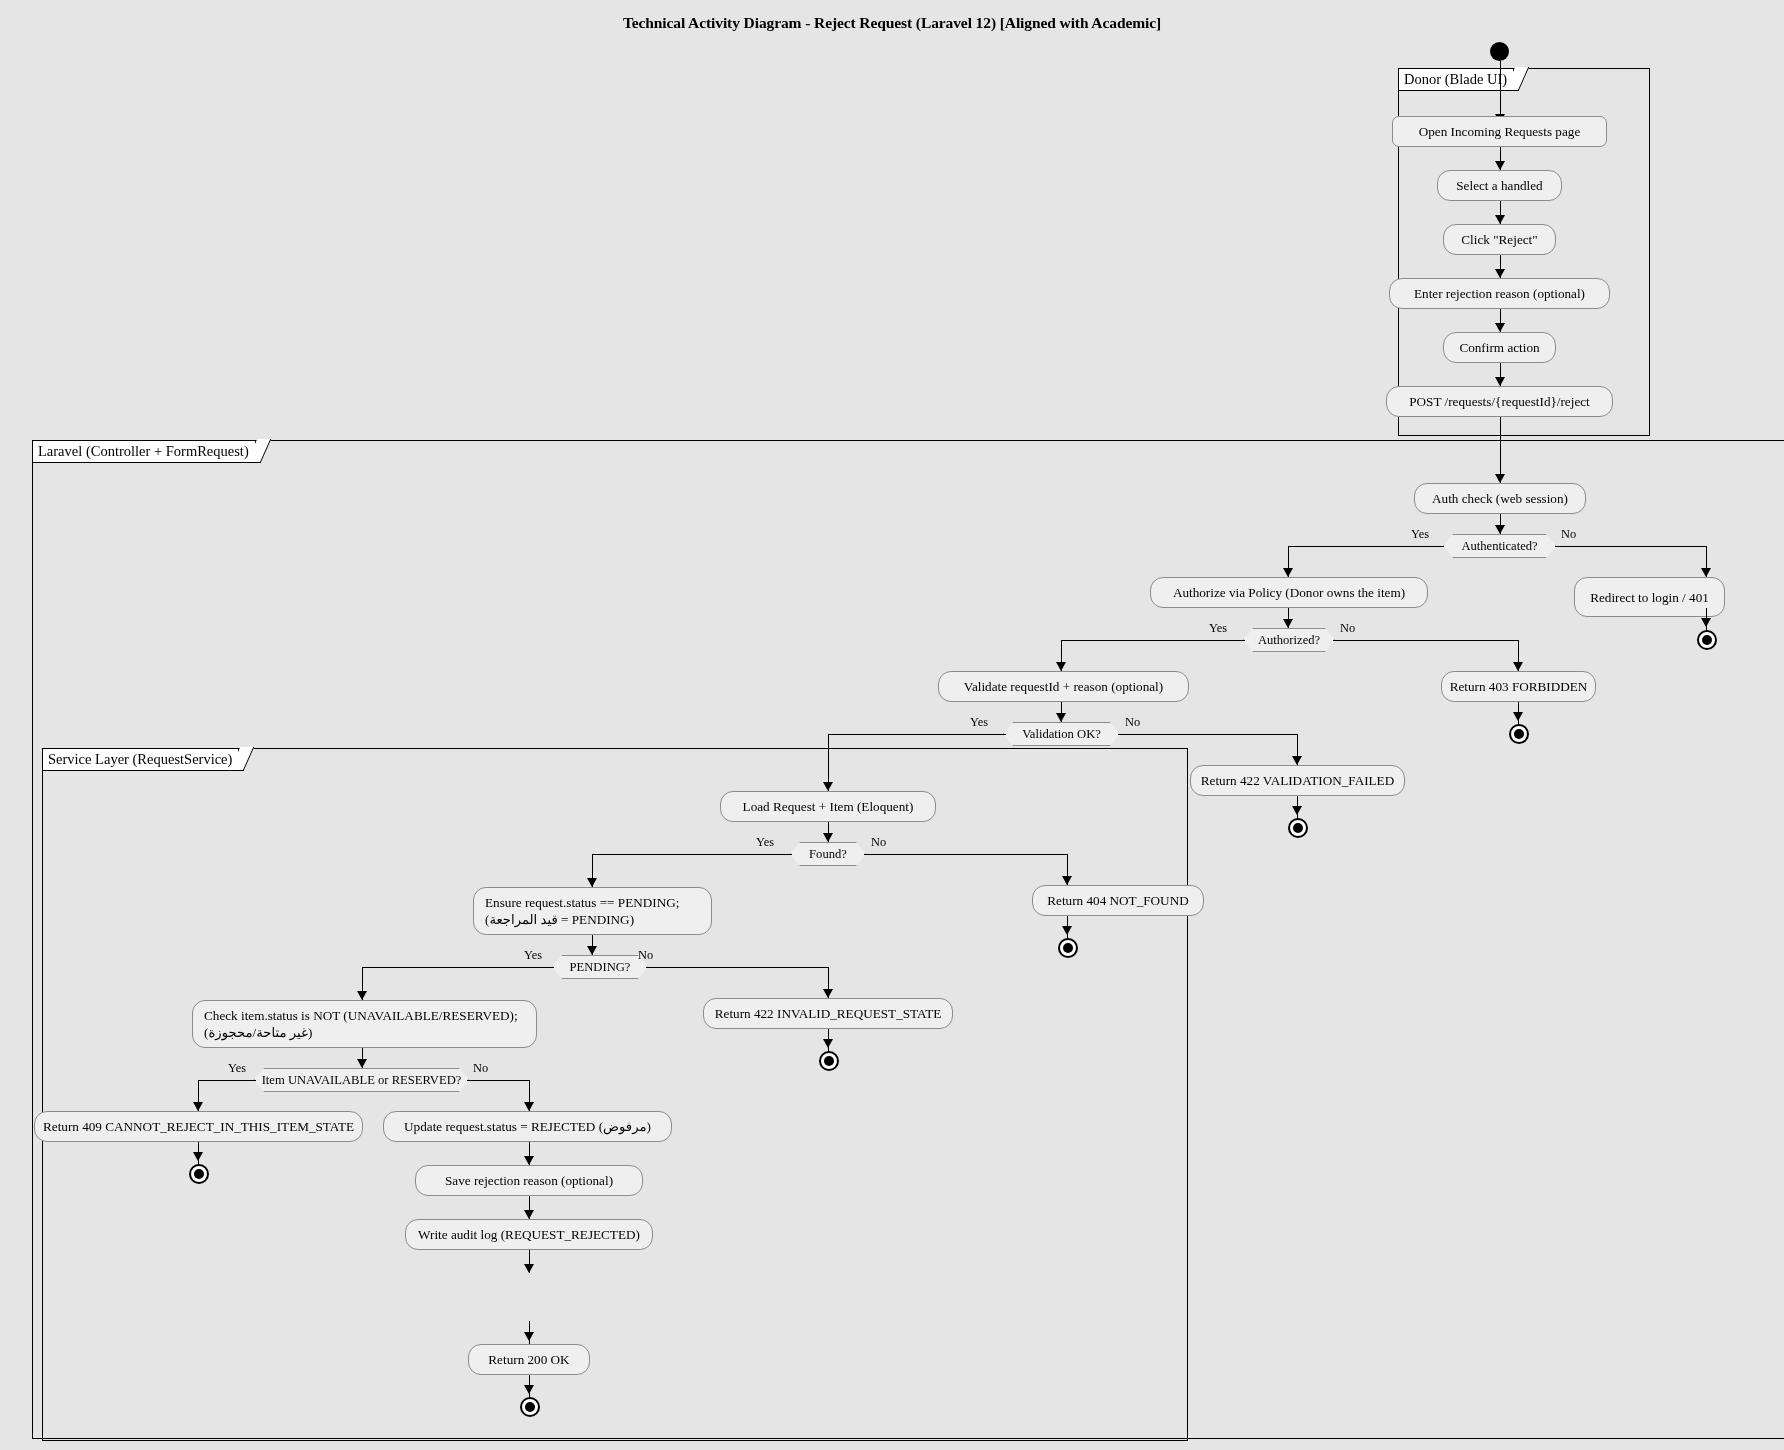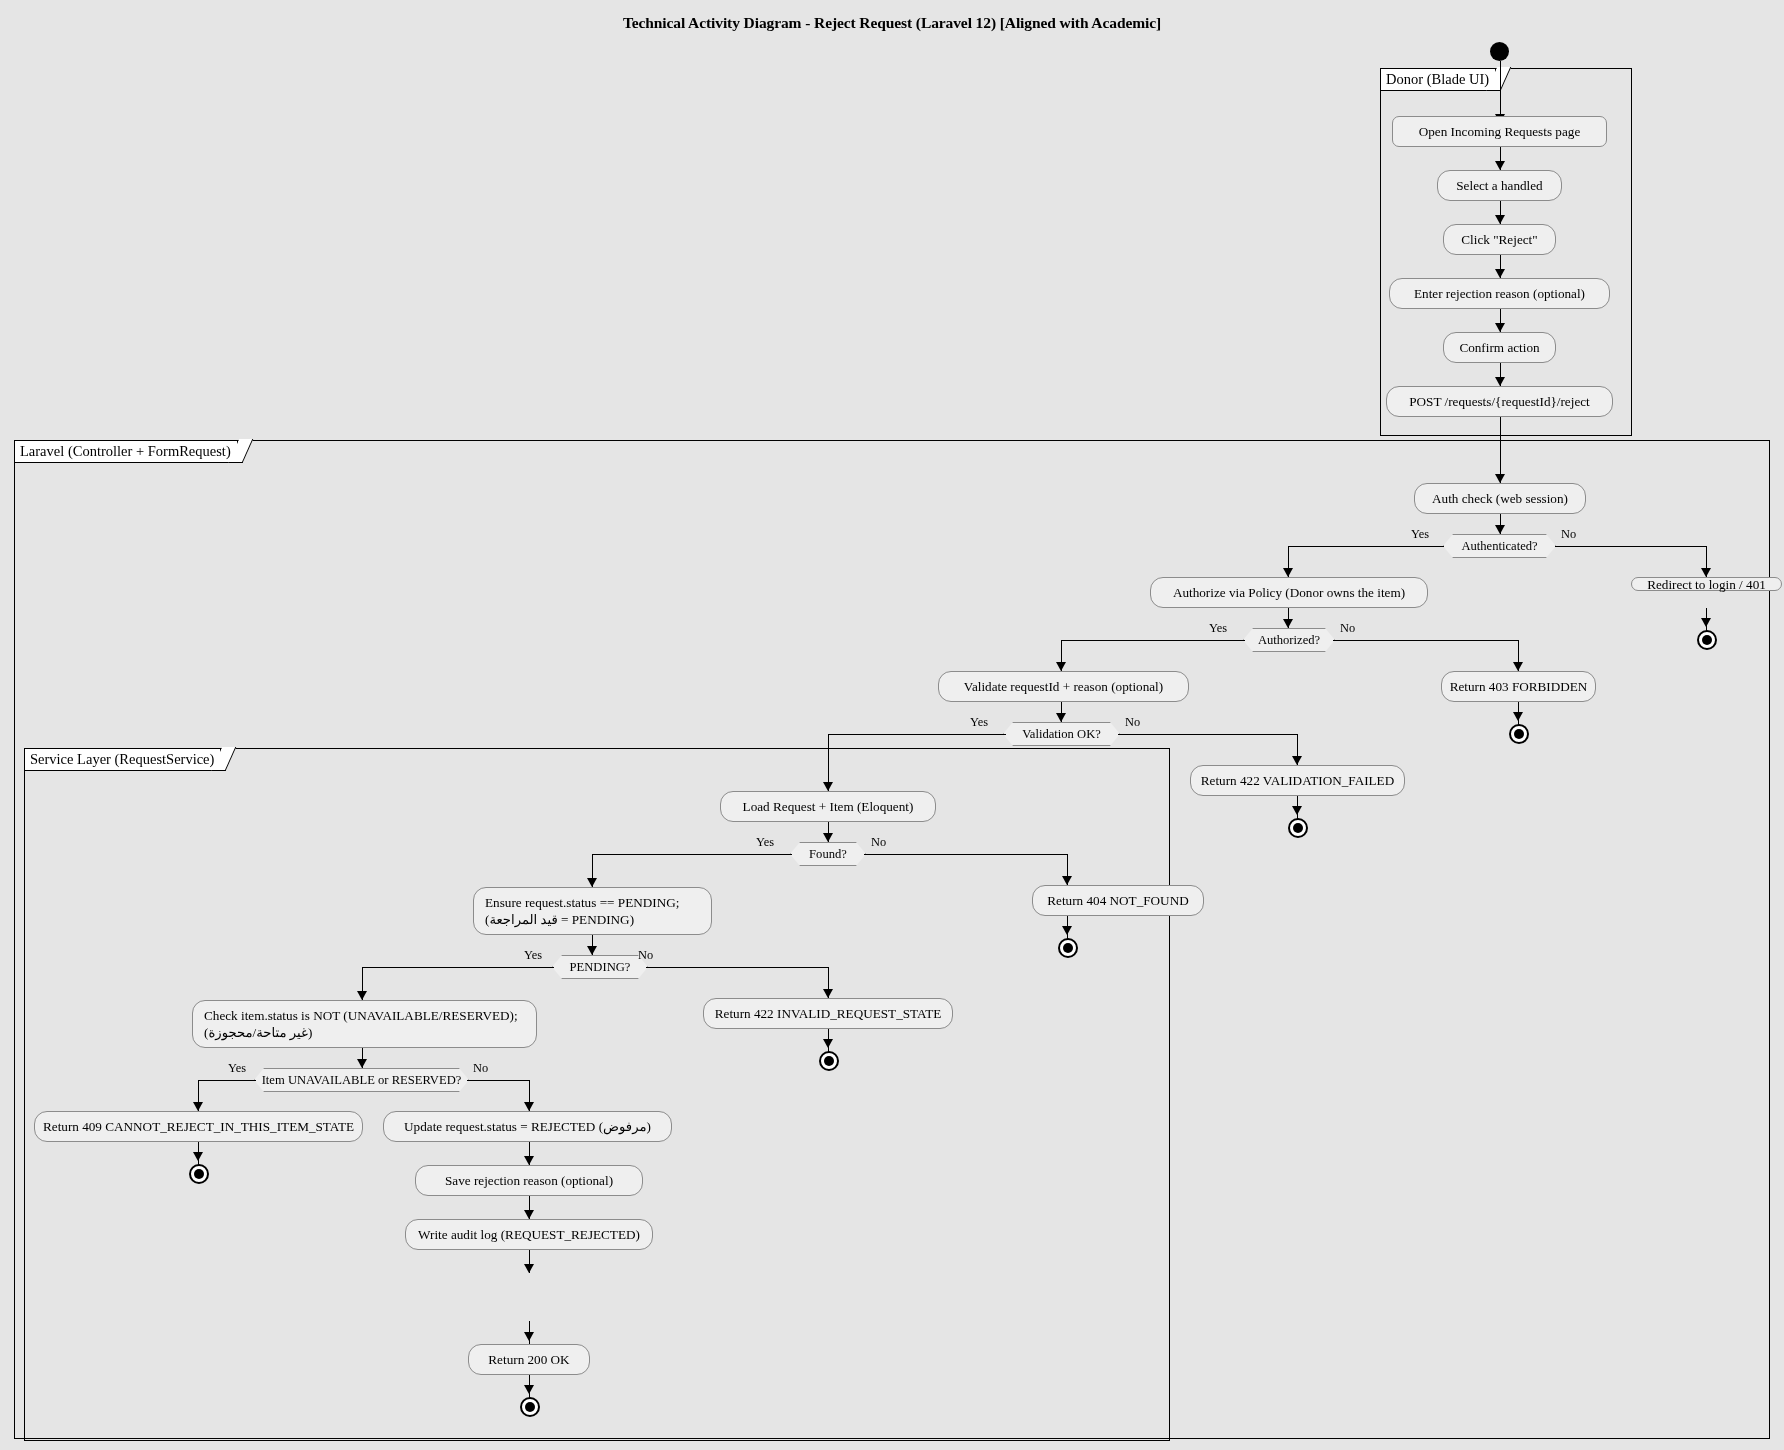--- a/index.html
+++ b/index.html
@@ -25,20 +25,21 @@
     font-weight: bold;
     color: #000000;
     letter-spacing: -0.1px;
   }
   
   .partition {
     position: absolute;
     border: 1.6px solid #000000;
     background: transparent;
     box-sizing: border-box;
+    margin-left: 18px;
   }
   .partition-header {
     position: absolute;
     top: 0;
     left: 0;
     height: 22px;
     border-right: 1.6px solid #000000;
     border-bottom: 1.6px solid #000000;
     box-sizing: border-box;
     font-size: 14.5px;
@@ -227,21 +228,21 @@
   <div class="arrow" style="left:1283px; top:568px;"></div>
 
   <div class="hline" style="left:1555px; top:546px; width:152px;"></div>
   <div class="vline" style="left:1706px; top:546px; height:31px;"></div>
   <div class="arrow" style="left:1701px; top:568px;"></div>
 
   <div class="node center" style="left:1150px; top:577px; width:278px; height:31px;">
     <span>Authorize via Policy (Donor owns the item)</span>
   </div>
 
-  <div class="node center" style="left:1631px; top:577px; width:151px; height:14px;">
+  <div class="node center" style="left:1574px; top:577px; width:151px; height:40px;">
     <span>Redirect to login / 401</span>
   </div>
   <div class="vline" style="left:1706px; top:608px; height:23px;"></div>
   <div class="arrow" style="left:1701px; top:618px;"></div>
   <div class="end-node" style="left:1697px; top:630px;"></div>
 
   <div class="vline" style="left:1288px; top:608px; height:20px;"></div>
   <div class="arrow" style="left:1283px; top:619px;"></div>
   <div class="decision" style="left:1243px; top:628px; width:92px;">
     <span>Authorized?</span>

